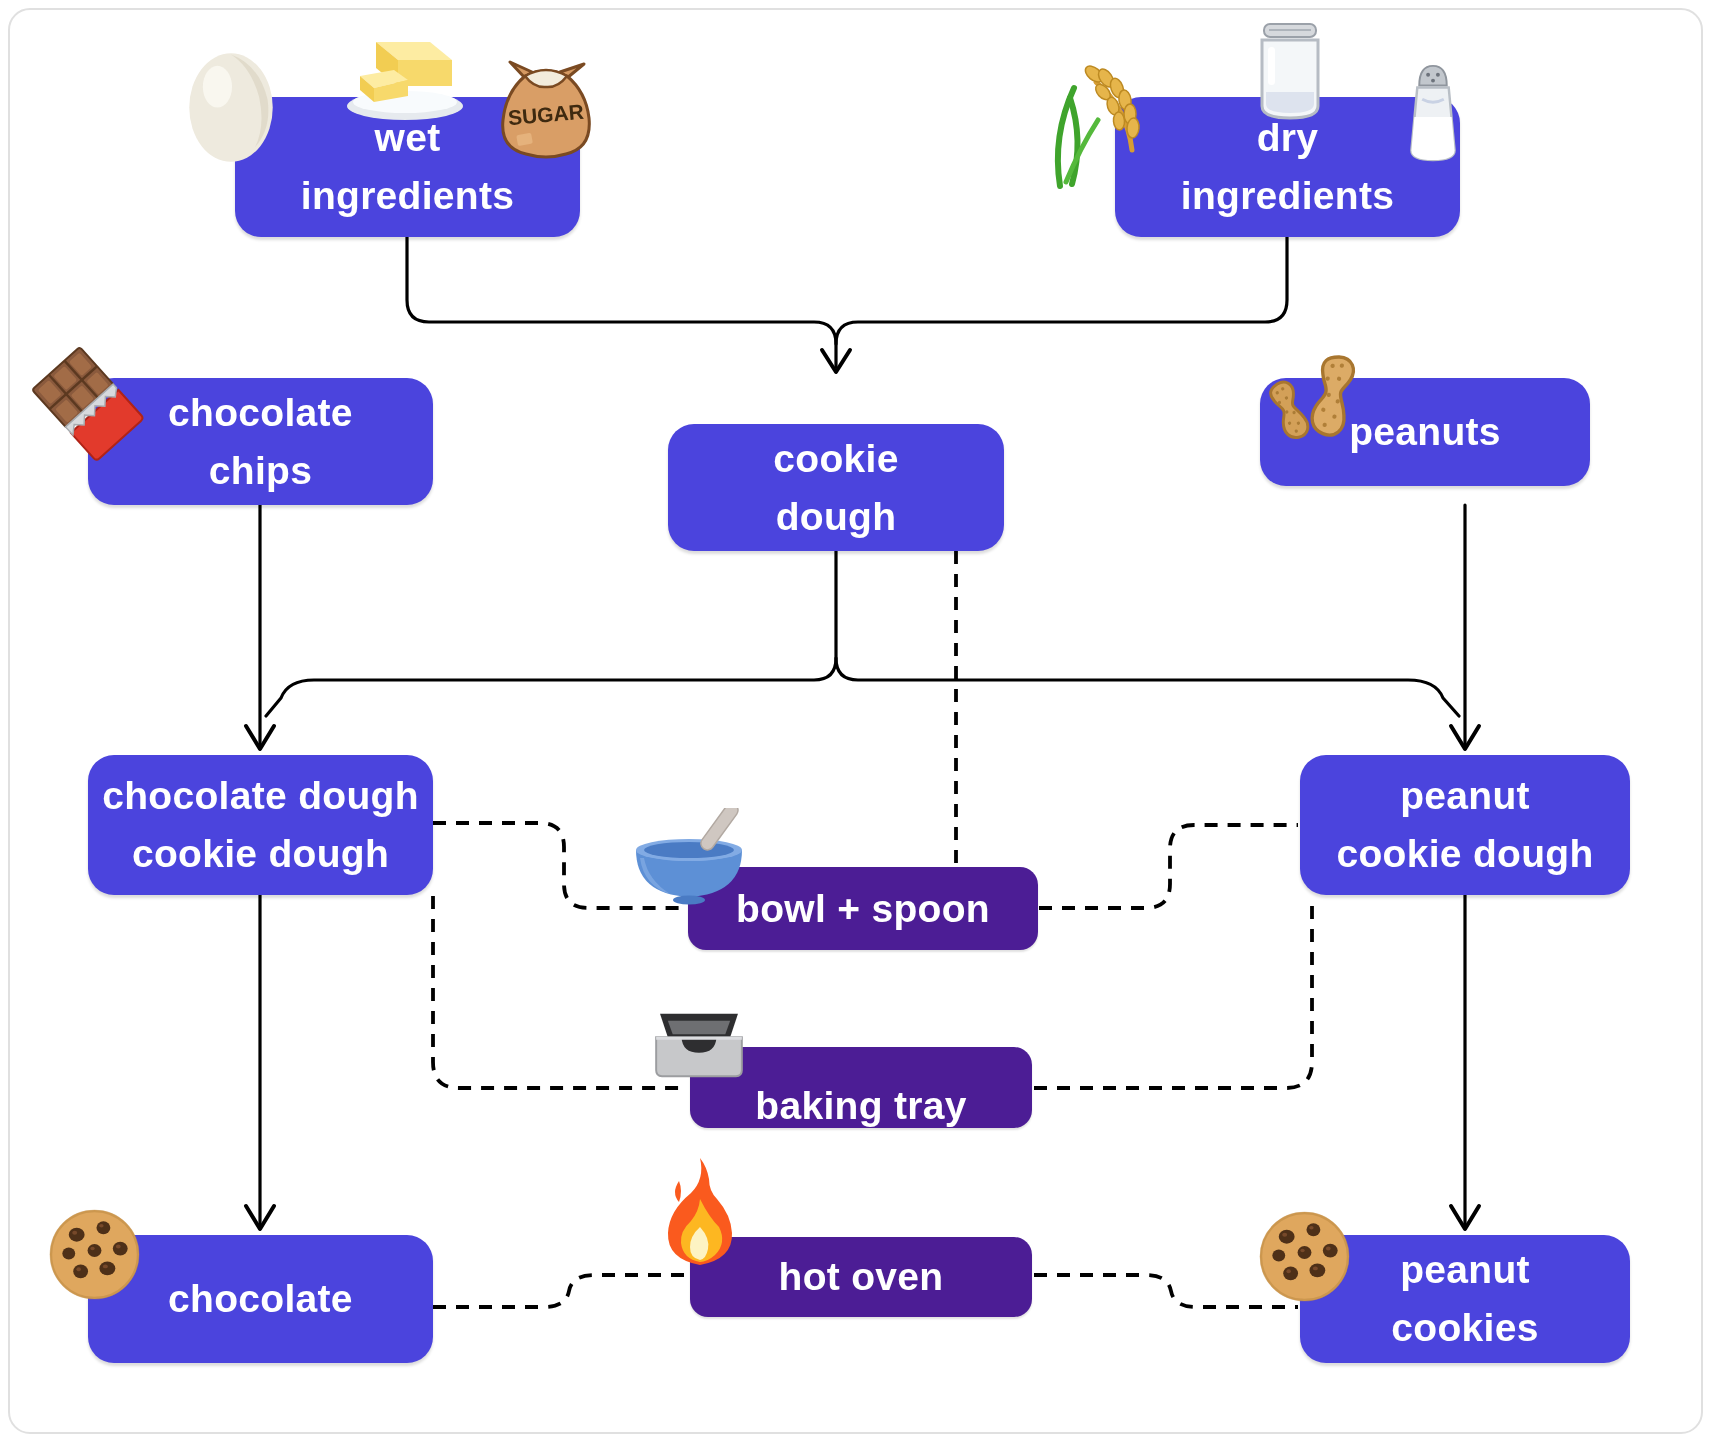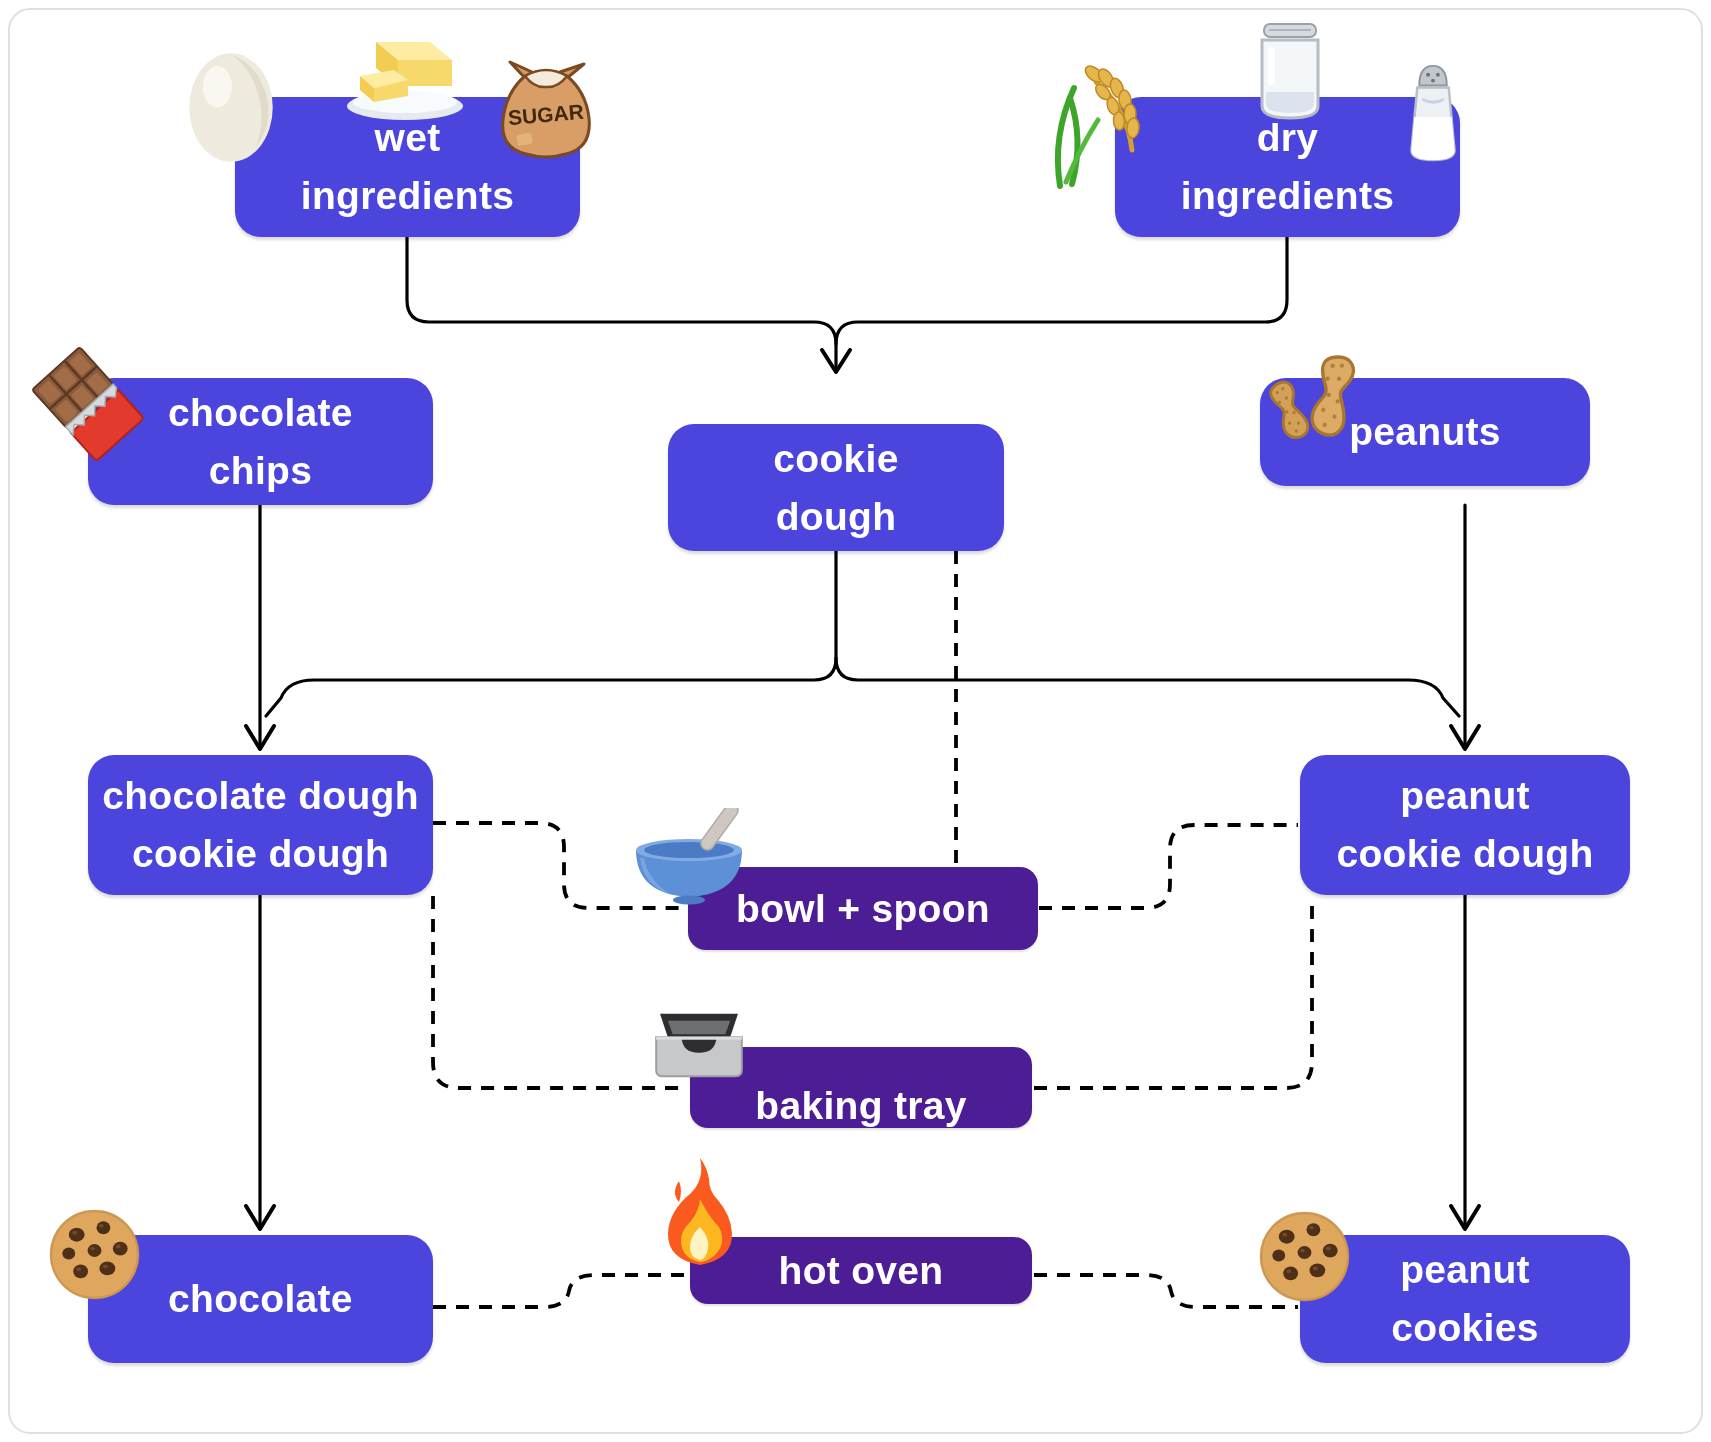--- a/index.html
+++ b/index.html
@@ -77,21 +77,21 @@
   <div class="node" style="left:1300px;top:755px;width:330px;height:140px;">
     <span>peanut</span>
     <span>cookie dough</span>
   </div>
   <div class="node tool" style="left:688px;top:867px;width:350px;height:83px;">
     <span>bowl + spoon</span>
   </div>
   <div class="node tool" style="left:690px;top:1047px;width:342px;height:81px;justify-content:flex-end;">
     <span>baking tray</span>
   </div>
-  <div class="node tool" style="left:690px;top:1237px;width:342px;height:67px;">
+  <div class="node tool" style="left:690px;top:1237px;width:342px;height:80px;">
     <span>hot oven</span>
   </div>
   <div class="node" style="left:88px;top:1235px;width:345px;height:128px;">
     <span>chocolate</span>
   </div>
   <div class="node" style="left:1300px;top:1235px;width:330px;height:128px;">
     <span>peanut</span>
     <span>cookies</span>
   </div>
 

